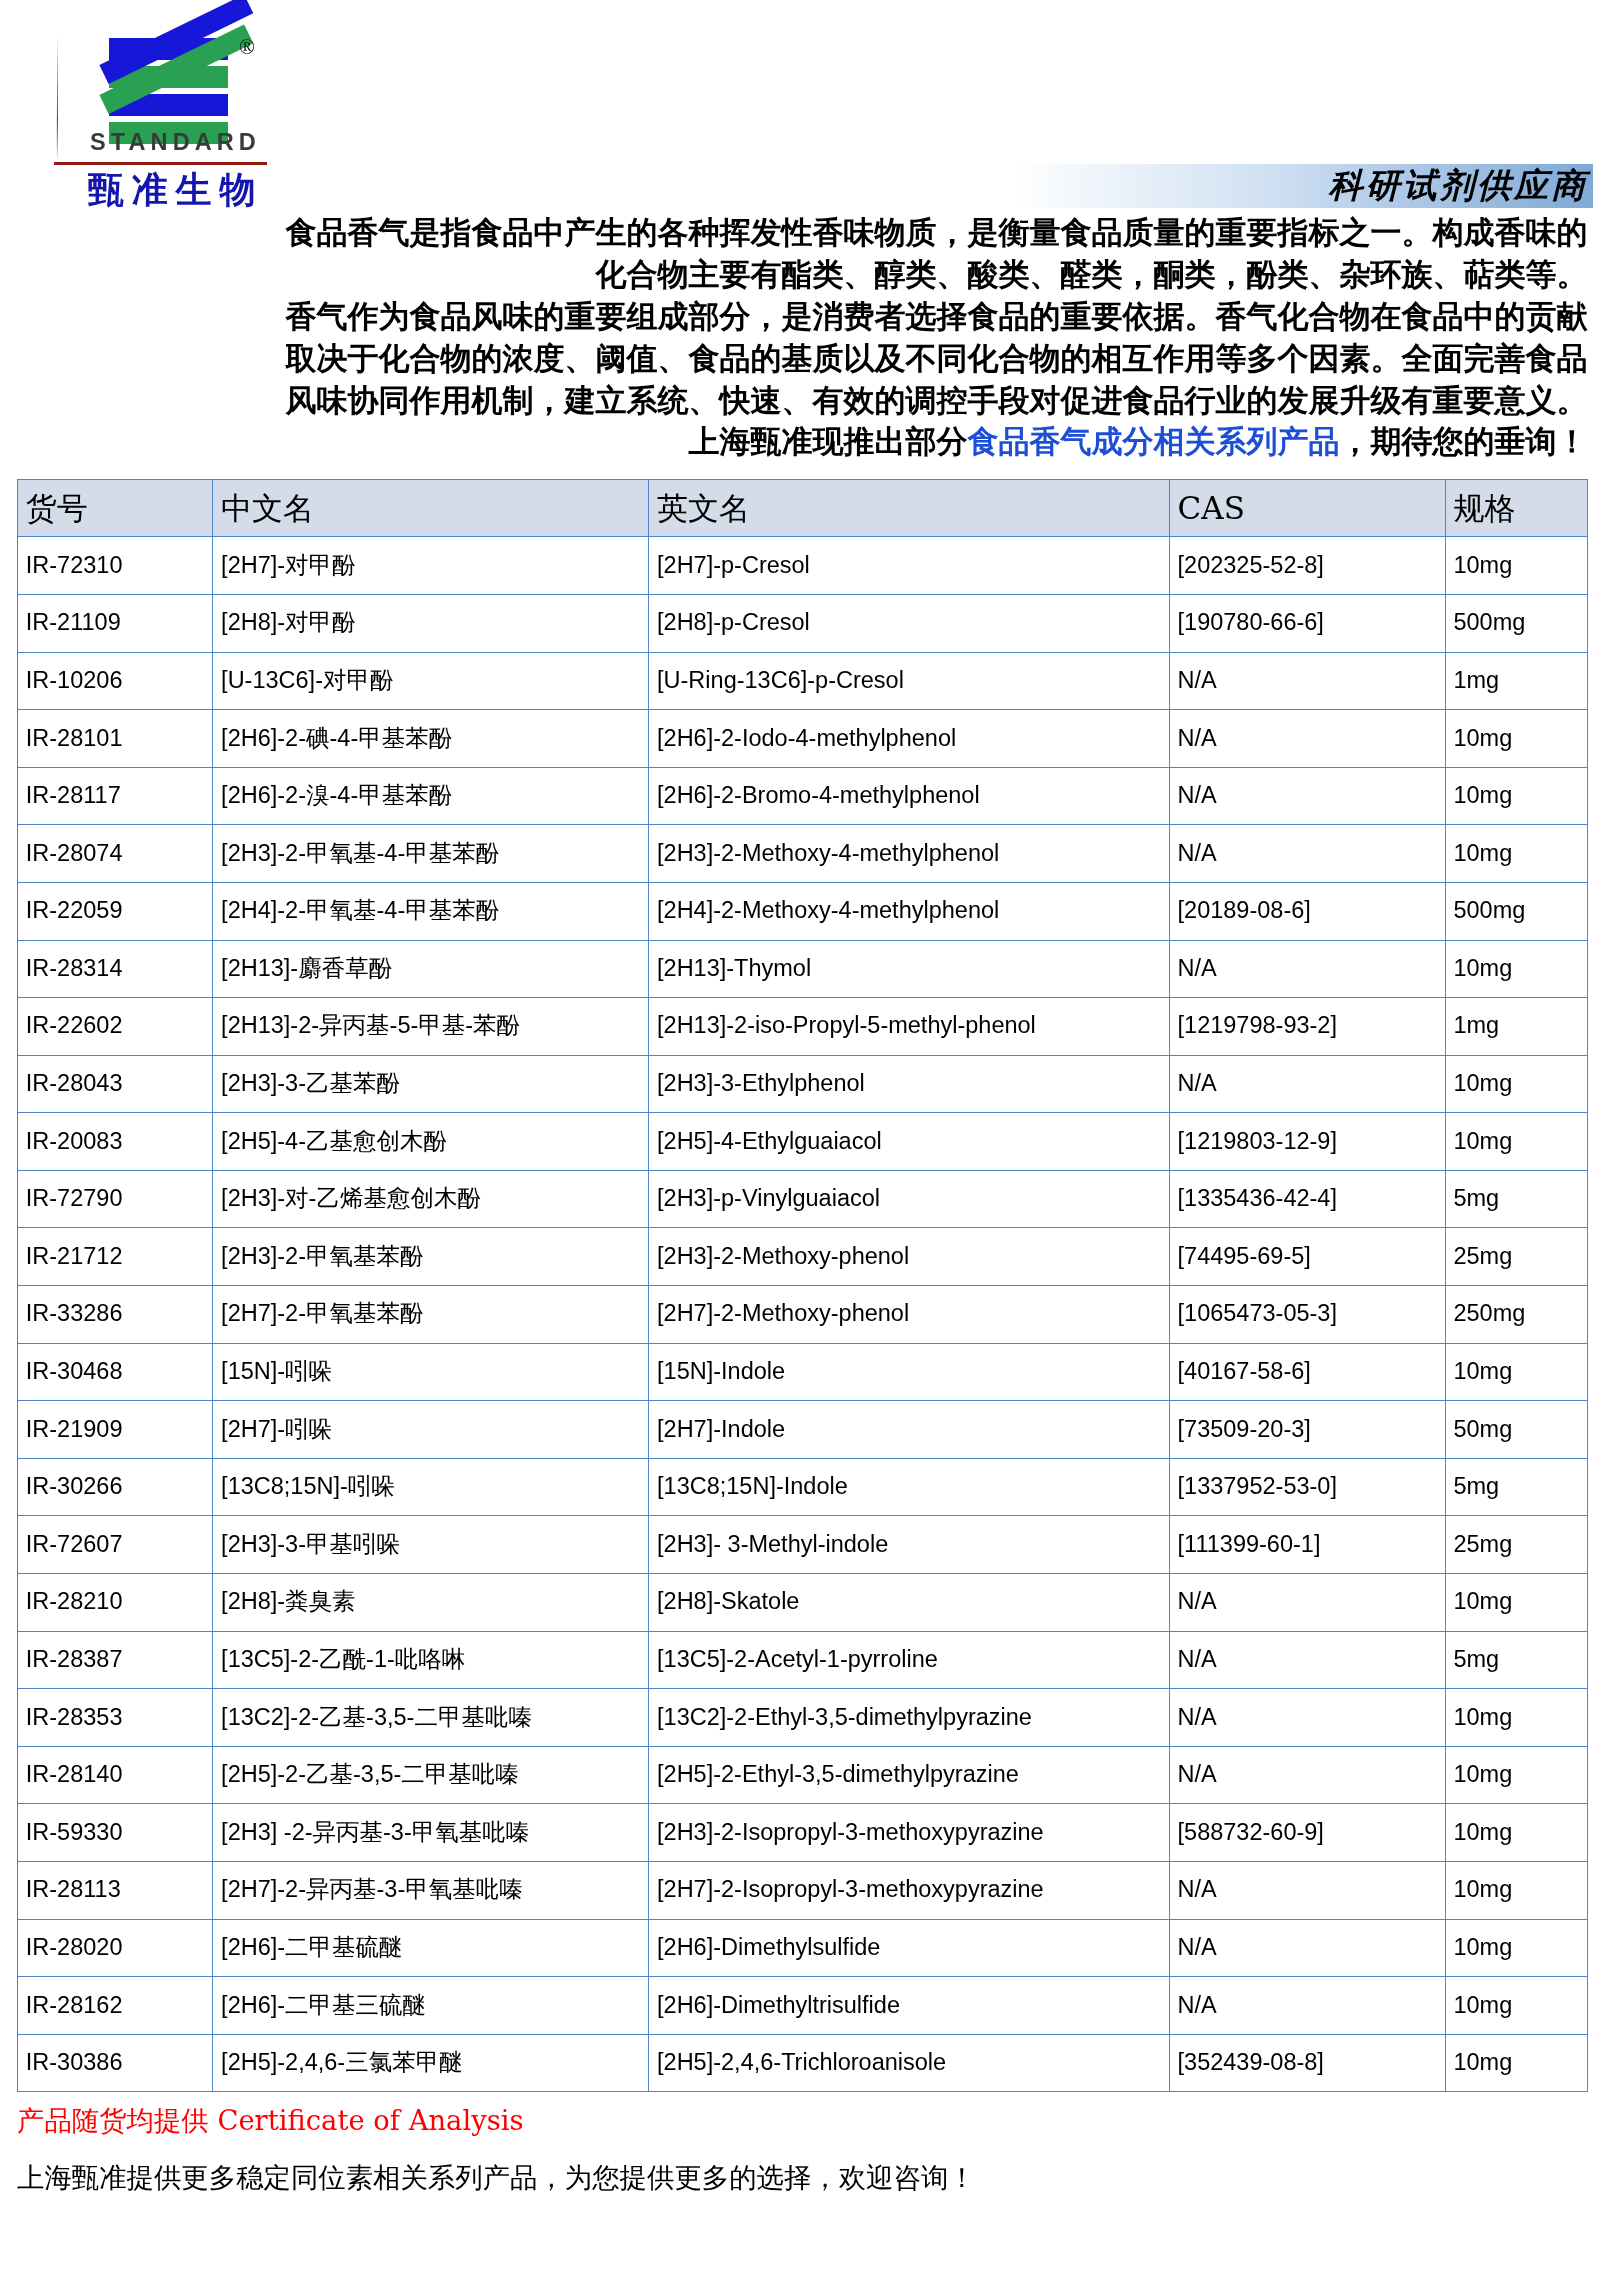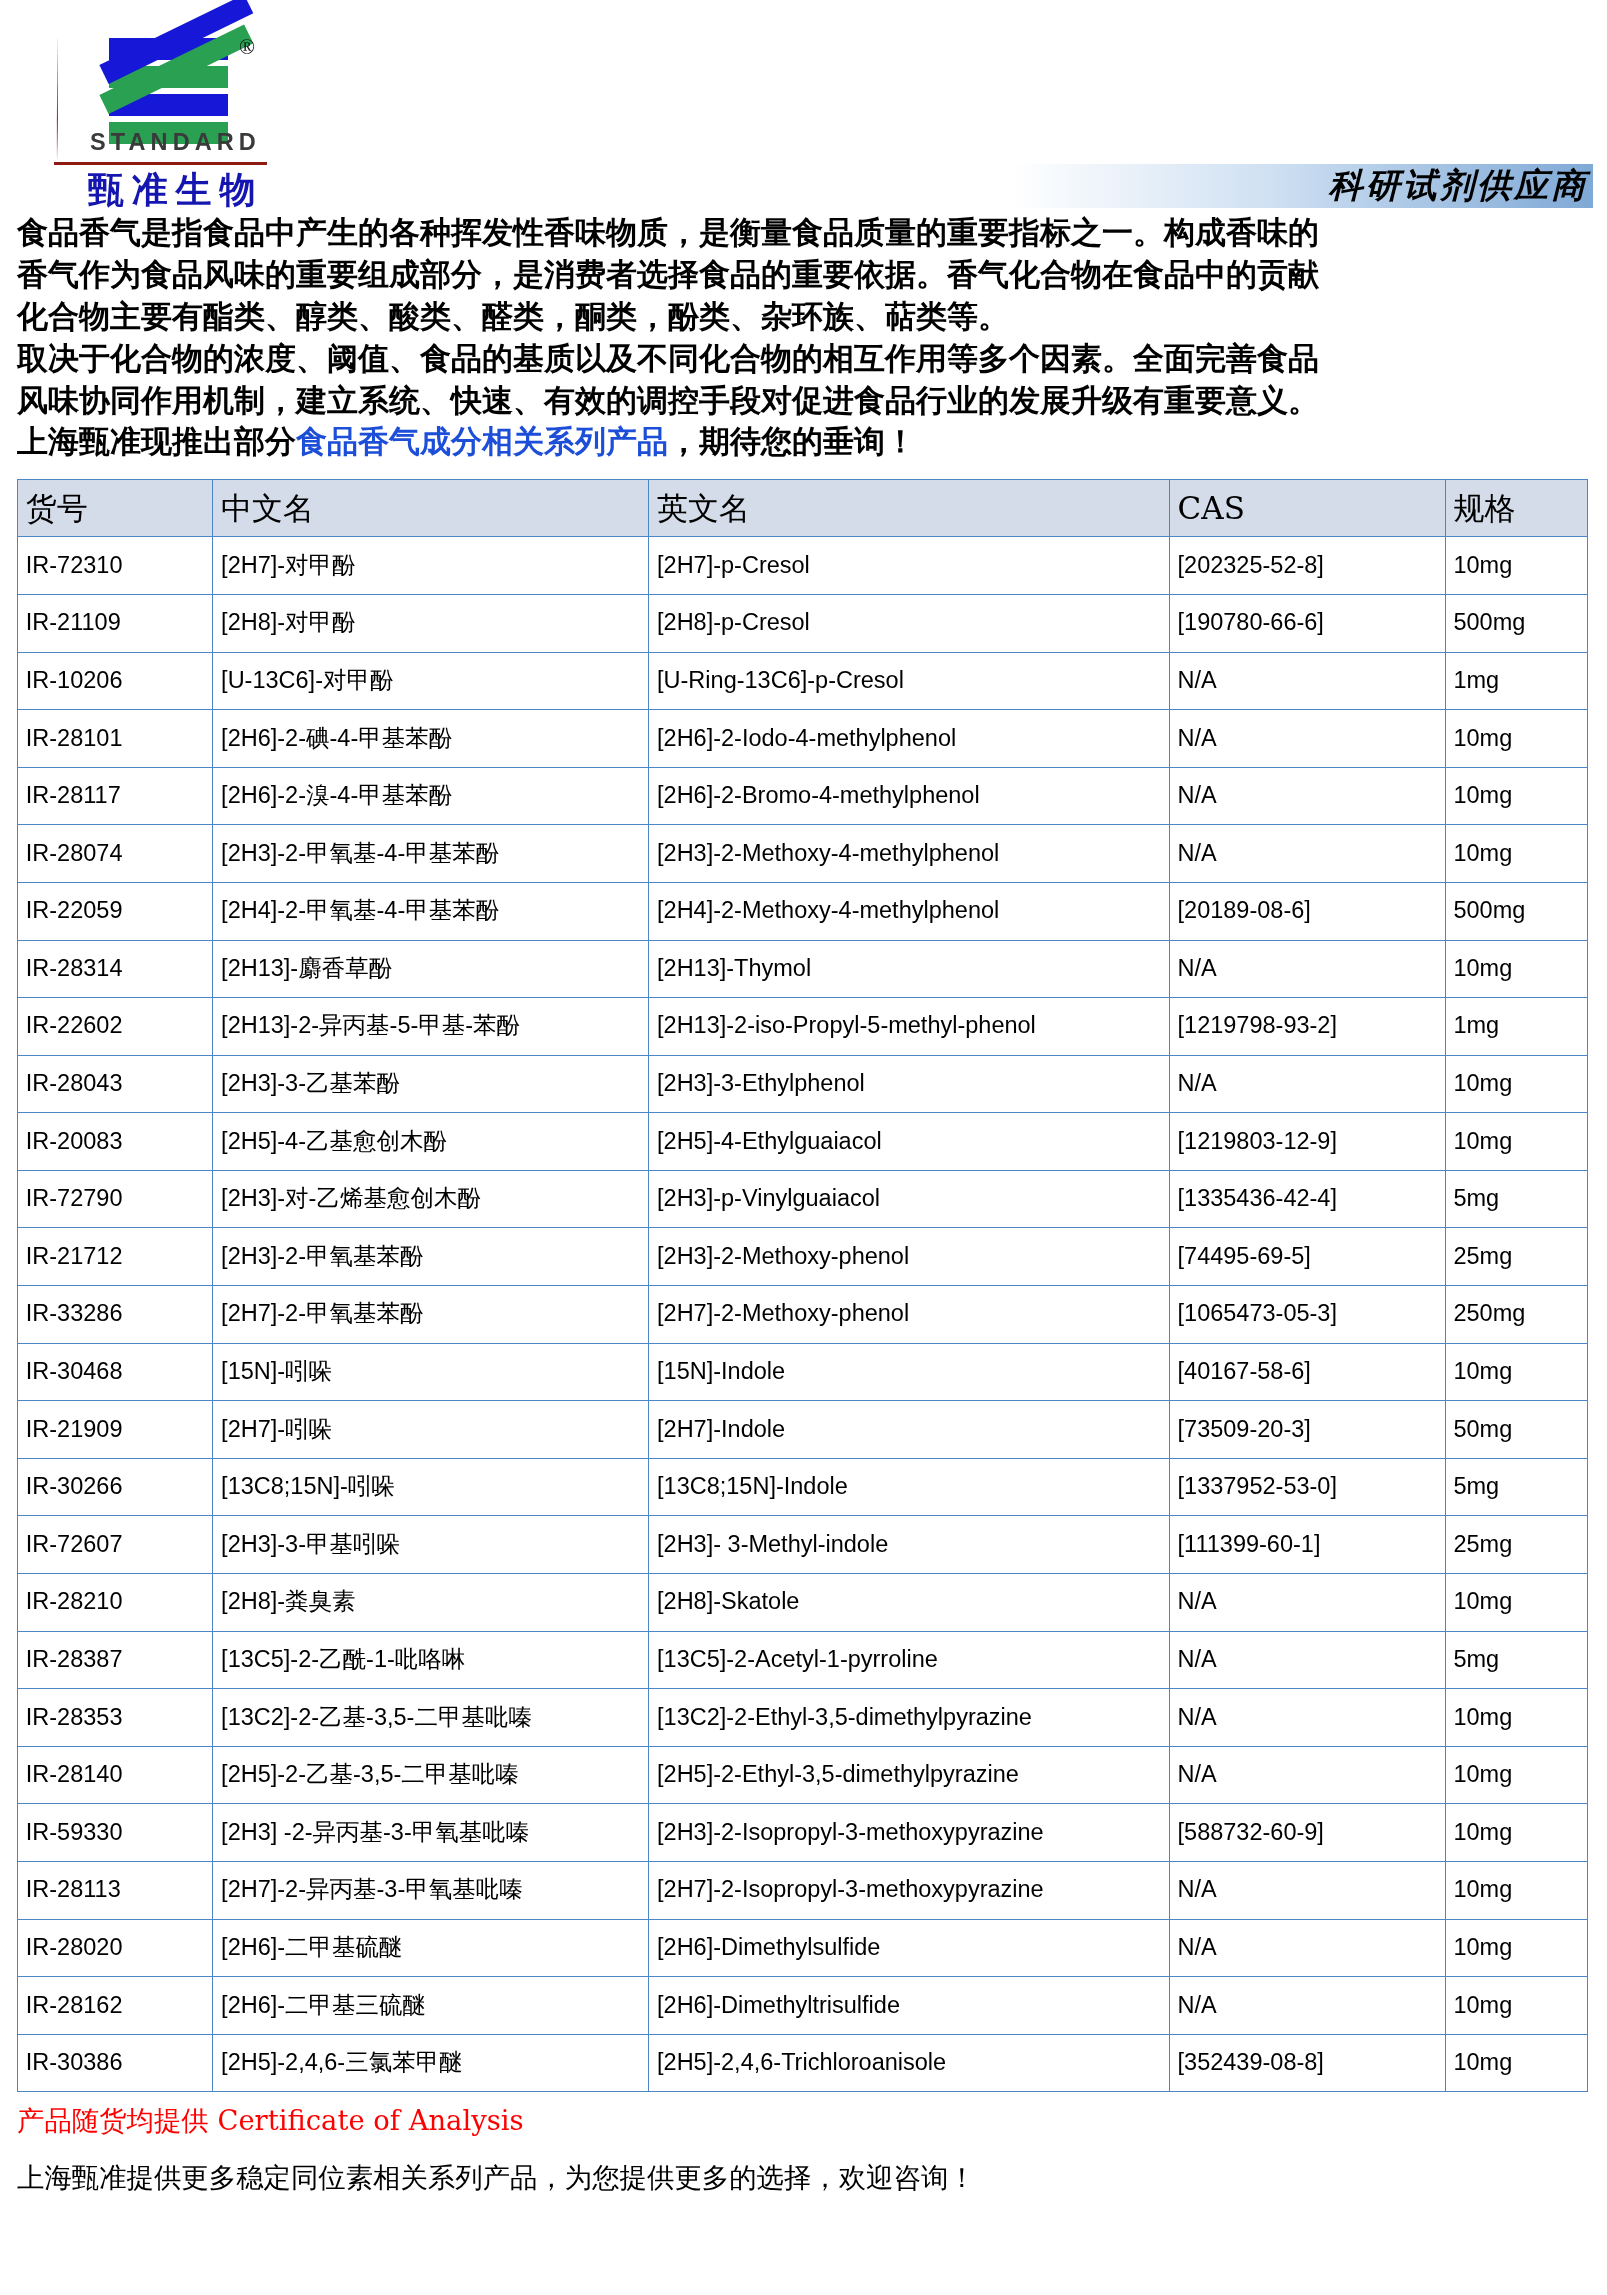--- a/index.html
+++ b/index.html
@@ -126,21 +126,21 @@
   
   .intro {
     margin: 0 20.4px 0 17px;
     font-family: "DejaVu Serif", serif;
     font-size: 31px;
     line-height: 1.30;
     color: #000;
     font-weight: bold;
     letter-spacing: 0px;
   }
-  .intro p { margin: 0 0 1.6px 0; }
+  .intro p { margin: 0 0 1.6px 0; text-align: right; }
   .intro .highlight { color: #1d4ed8; }
 
   
   .tbl-wrap {
     margin: 17px 20.4px 0 17px;
   }
   table.products {
     border-collapse: collapse;
     width: 100%;
     table-layout: fixed;
@@ -222,22 +222,22 @@
     <div class="logo-cn">甄准生物</div>
   </div>
 
   <div class="banner">
     <span class="banner-text">科研试剂供应商</span>
   </div>
 </div>
 
 <div class="intro">
   <p>食品香气是指食品中产生的各种挥发性香味物质，是衡量食品质量的重要指标之一。构成香味的</p>
+  <p>化合物主要有酯类、醇类、酸类、醛类，酮类，酚类、杂环族、萜类等。</p>
   <p>香气作为食品风味的重要组成部分，是消费者选择食品的重要依据。香气化合物在食品中的贡献</p>
-  <p>化合物主要有酯类、醇类、酸类、醛类，酮类，酚类、杂环族、萜类等。</p>
   <p>取决于化合物的浓度、阈值、食品的基质以及不同化合物的相互作用等多个因素。全面完善食品</p>
   <p>风味协同作用机制，建立系统、快速、有效的调控手段对促进食品行业的发展升级有重要意义。</p>
   <p><span>上海甄准现推出部分</span><span class="highlight">食品香气成分相关系列产品</span><span>，期待您的垂询！</span></p>
 </div>
 
 <div class="tbl-wrap">
   <table class="products">
     <colgroup>
       <col class="col-code">
         <col class="col-cn">

